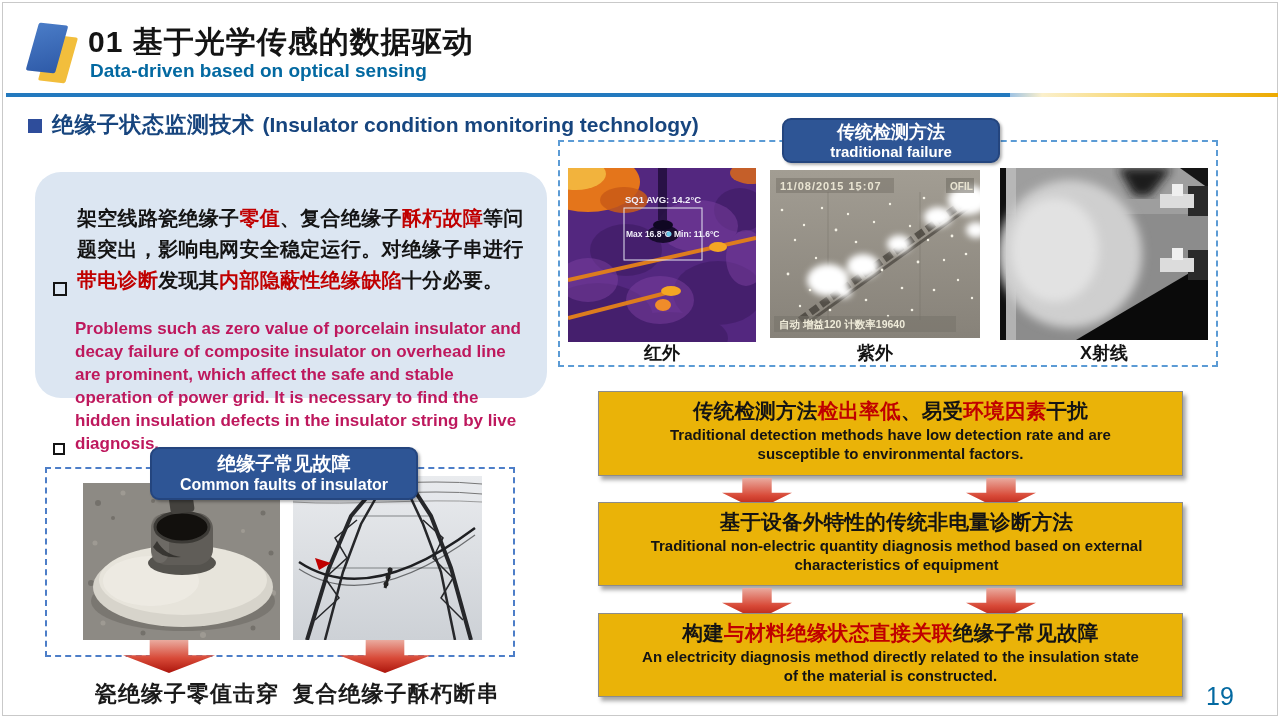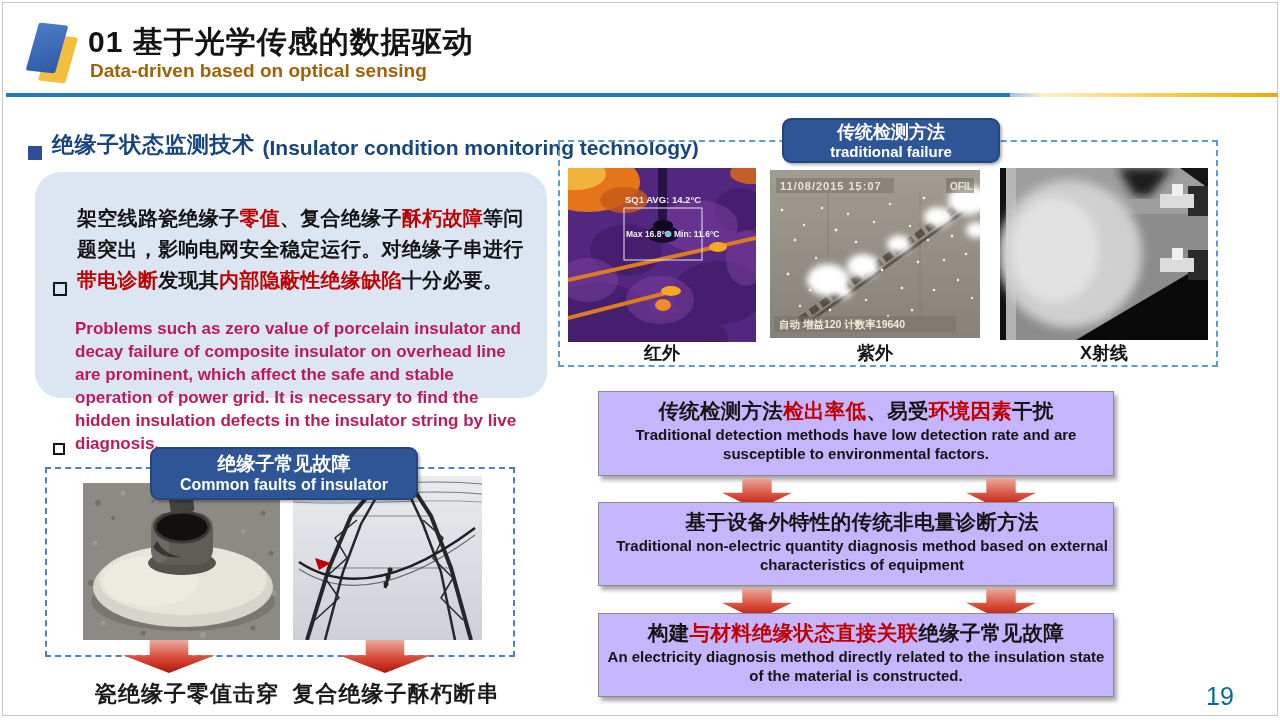--- a/index.html
+++ b/index.html
@@ -5,27 +5,27 @@
   html,body{margin:0;padding:0;background:#fff;}
   #slide{position:relative;width:1280px;height:723px;background:#fff;overflow:hidden;
          font-family:"Liberation Sans","DejaVu Sans",sans-serif;color:#111;}
   .frame{position:absolute;left:2px;top:2px;width:1274px;height:712px;border:1px solid #c9c9c9;pointer-events:none;}
 
   
   .logo{position:absolute;left:30px;top:22px;width:52px;height:64px;}
   .logo-y{position:absolute;left:14px;top:14px;width:28px;height:46px;background:#F2BE3C;transform:skewX(-10deg) rotate(6deg);border-radius:2px;}
   .logo-b{position:absolute;left:2px;top:2px;width:30px;height:48px;background:linear-gradient(160deg,#4A7CC7,#2E5AA8);transform:skewX(-10deg) rotate(6deg);border-radius:2px;}
   .h-title{position:absolute;left:88px;top:22px;font-size:30px;font-weight:700;letter-spacing:1px;color:#141414;}
-  .h-sub{position:absolute;left:90px;top:60px;font-size:19px;font-weight:700;color:#a16207;}
+  .h-sub{position:absolute;left:90px;top:60px;font-size:19px;font-weight:700;color:#0369a1;}
   .divider-blue{position:absolute;left:6px;top:93px;width:1004px;height:4px;background:#2379BE;}
   .divider-gold{position:absolute;left:1010px;top:93px;width:268px;height:4px;
                 background:linear-gradient(90deg,#9FC3E4 0%,#FBF0CC 12%,#F6CC4A 60%,#ECA900 100%);}
 
   
-  .section-head{position:absolute;left:28px;top:110px;display:flex;align-items:flex-end;margin-top:20px;}
+  .section-head{position:absolute;left:28px;top:110px;display:flex;align-items:center;}
   .sq{width:14px;height:14px;background:#2E4D9B;margin-right:10px;margin-top:2px;}
   .sec-zh{font-size:22px;font-weight:700;color:#17457E;letter-spacing:.5px;}
   .sec-en{font-size:21px;font-weight:700;color:#17457E;margin-left:8px;}
 
   
   .info-box{position:absolute;left:35px;top:172px;width:512px;height:226px;background:#DCE6F2;border-radius:26px;
             padding:12px 20px 0 16px;box-sizing:border-box;}
   .ib-item{display:flex;align-items:flex-end;margin-top:19px;}
   .hollow-sq{flex:0 0 auto;width:10px;height:10px;border:2.5px solid #141414;margin:10px 10px 0 2px;}
   .hollow-sq.small{width:8px;height:8px;border-width:2px;margin-top:6px;}
@@ -40,21 +40,21 @@
   .badge-trad{left:782px;top:118px;width:218px;height:45px;padding-top:2px;}
   .badge-zh{font-size:18px;font-weight:700;line-height:21px;}
   .badge-en{font-size:15px;font-weight:700;line-height:17px;}
   .badge-faults{left:150px;top:447px;width:268px;height:53px;padding-top:3px;}
   .badge-faults .badge-zh{font-size:19px;line-height:23px;}
   .badge-faults .badge-en{font-size:16px;line-height:19px;}
   .shot{position:absolute;display:block;}
   .img-label{position:absolute;top:341px;font-size:18px;font-weight:700;color:#141414;text-align:center;}
 
   
-  .flow-box{position:absolute;left:598px;width:516px;background:#c4b5fd;border:1px solid #8C8C8C;
+  .flow-box{position:absolute;left:598px;width:585px;background:#eab308;border:1px solid #8C8C8C;
             box-shadow:3px 4px 4px rgba(60,60,60,.45);box-sizing:border-box;text-align:center;padding-top:5px;}
   .fb-zh{font-size:20.5px;font-weight:700;line-height:27px;color:#141414;letter-spacing:.3px;}
   .fb-en{font-size:15px;font-weight:700;line-height:19px;color:#141414;max-width:505px;margin:1px auto 0 auto;}
   #flow-box-1{top:391px;height:85px;}
   #flow-box-2{top:502px;height:84px;padding-left:12px;}
   #flow-box-3{top:613px;height:84px;}
   .arrow{position:absolute;width:70px;height:32px;
          background:linear-gradient(180deg,#EAAB9F 0%,#D84A38 55%,#AC150C 100%);
          clip-path:polygon(29% 0,71% 0,71% 46%,100% 46%,50% 100%,0 46%,29% 46%);}
   .arrow.big{width:92px;height:33px;}

